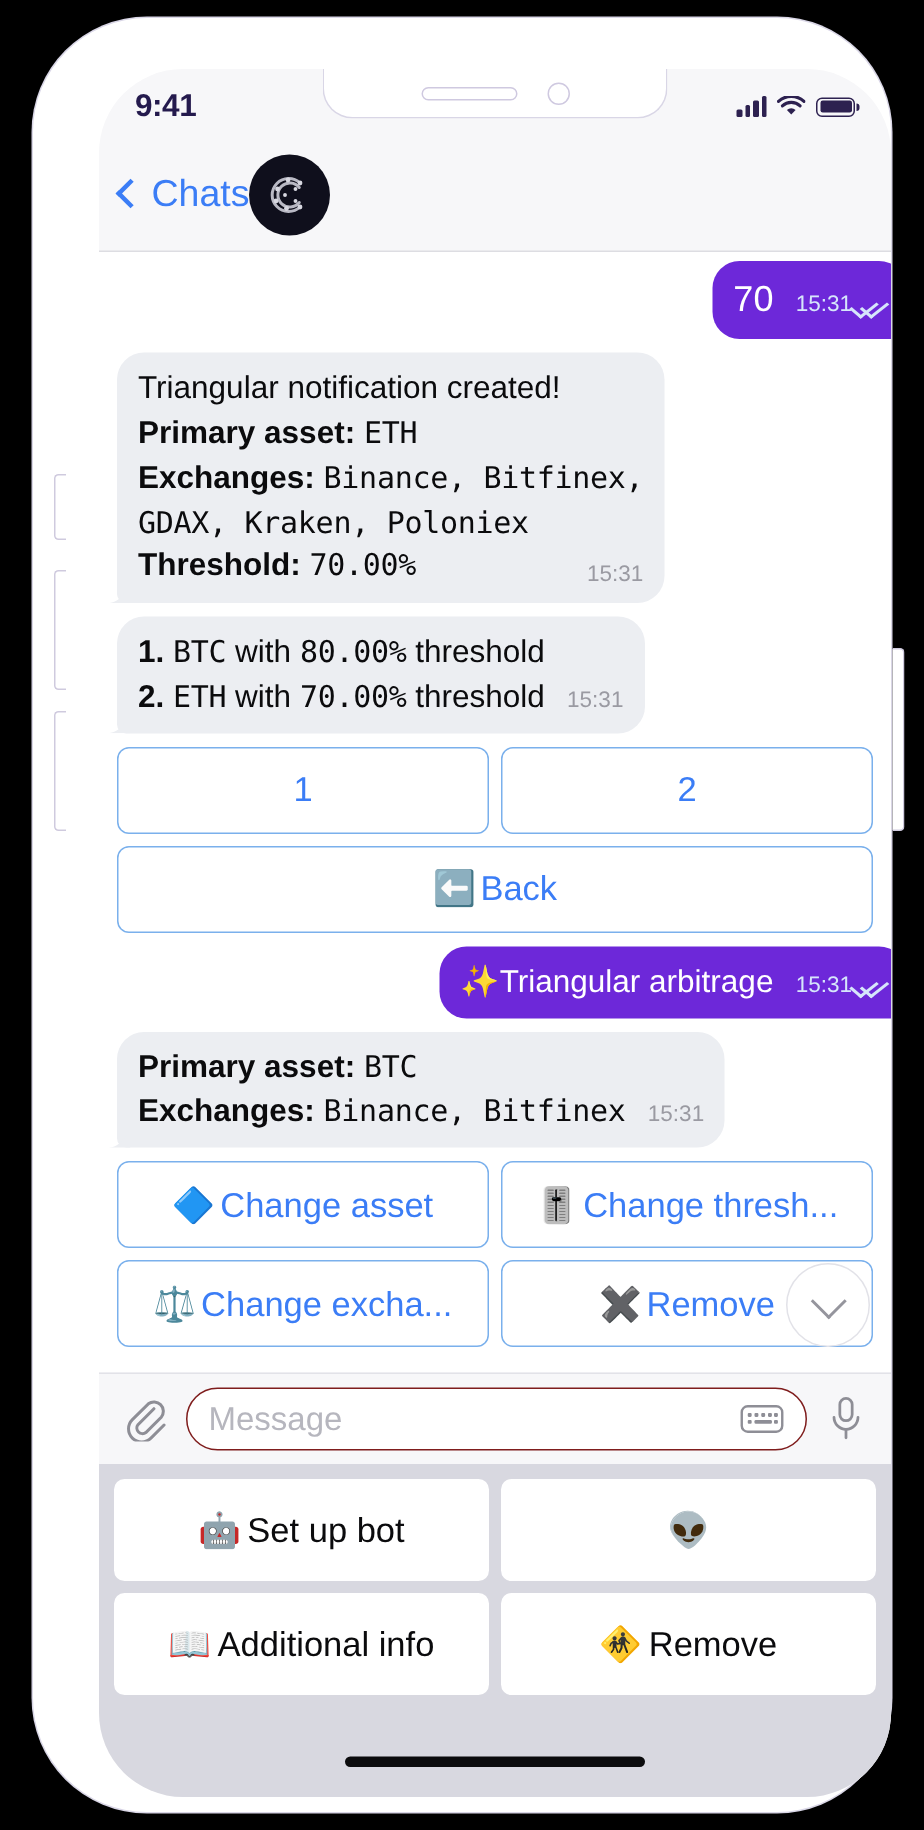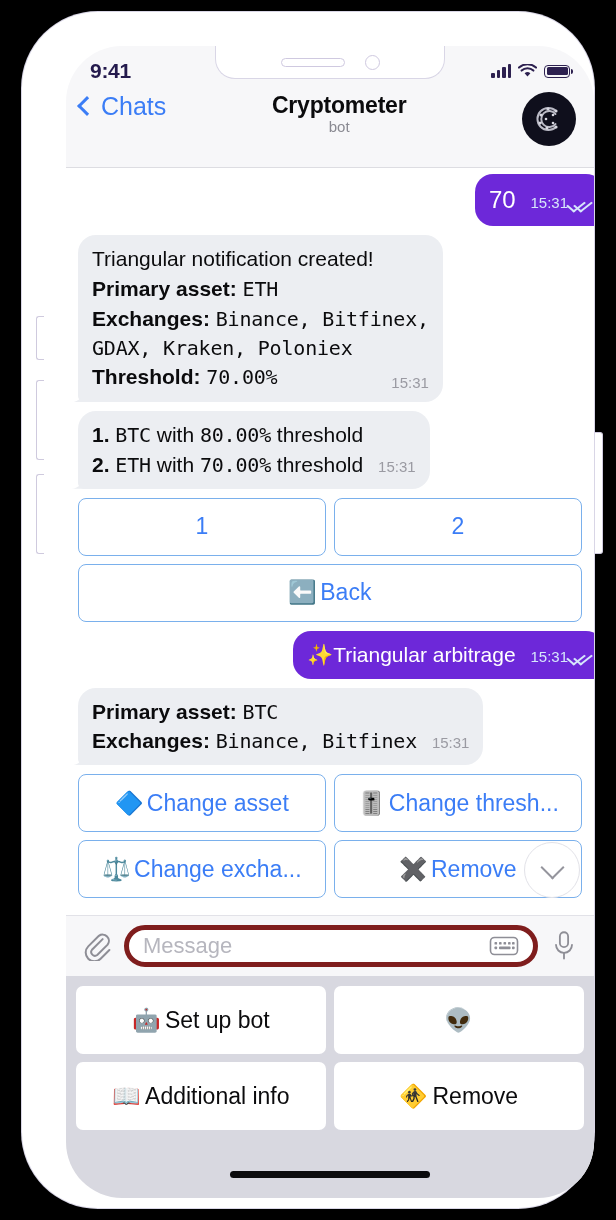--- a/index.html
+++ b/index.html
@@ -136,21 +136,21 @@
   .battery-fill { height: 100%; width: 100%; background: #2d2150; border-radius: 1.5px; }
 
   
   .nav-bar {
     position: absolute;
     top: 46px; left: 0; right: 0;
     height: 76px;
     background: #f7f7f9;
     border-bottom: 1px solid #dddde2;
     display: flex;
-    align-items: flex-start;
+    align-items: center;
     z-index: 25;
     box-sizing: border-box;
     padding: 0 18px 0 14px;
   }
   .nav-back {
     display: flex;
     align-items: center;
     gap: 5px;
     color: #3b7df6;
     font-size: 25px;
@@ -330,21 +330,21 @@
     align-items: center;
     gap: 12px;
     padding: 0 16px;
     box-sizing: border-box;
     z-index: 22;
   }
   .msg-field {
     flex: 1;
     height: 42px;
     background: #ffffff;
-    border: 5px solid #7f1d1d;
+    border: 1px solid #7f1d1d;
     border-radius: 21px;
     display: flex;
     align-items: center;
     padding: 0 14px;
     box-sizing: border-box;
   }
   .msg-placeholder {
     flex: 1;
     color: #b6b6be;
     font-size: 22px;
@@ -430,24 +430,20 @@
 
       <div class="notch">
         <div class="notch-speaker"></div>
         <div class="notch-camera"></div>
       </div>
 
       <div class="nav-bar">
         <div class="nav-back">
           <span class="chev-left"></span>
           <span>Chats</span>
-        </div>
-        <div class="nav-titles">
-          <div class="nav-title">Cryptometer</div>
-          <div class="nav-subtitle">bot</div>
         </div>
         <div class="avatar">
           <svg width="40" height="40" viewBox="0 0 40 40">
             <g stroke="#b9b9c4" stroke-width="2" fill="none" stroke-linecap="round">
               <path d="M27 12 A11 11 0 1 0 27 28"></path>
               <path d="M26.5 15 A8 8 0 1 0 26.5 25"></path>
             </g>
             <g fill="#d7d7e0">
               <circle cx="27" cy="12" r="1.6"></circle>
               <circle cx="19" cy="10" r="1.6"></circle>

